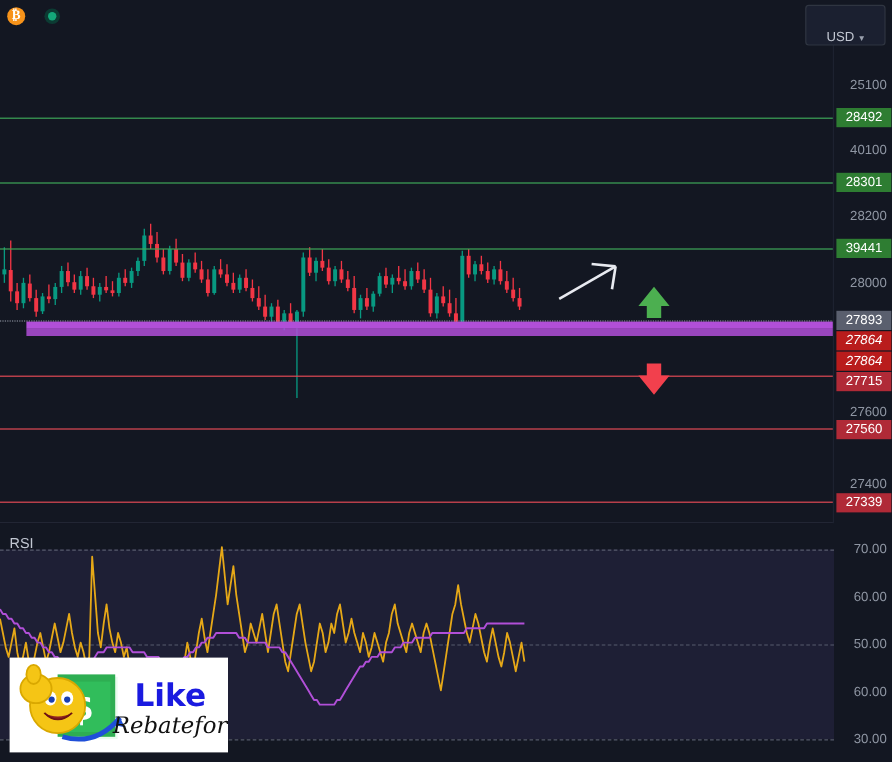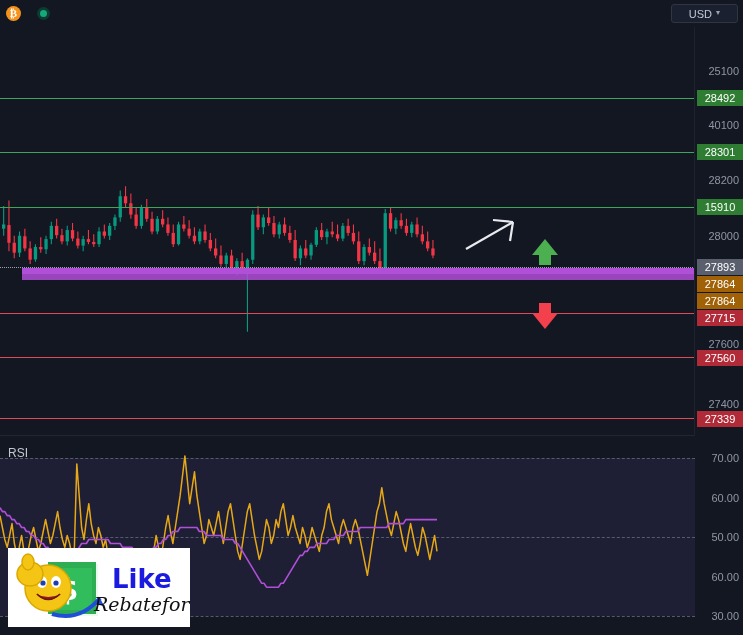--- a/index.html
+++ b/index.html
@@ -17,23 +17,23 @@
             display:flex; align-items:center; padding-left:6px; z-index:40; }
   .btc-icon { width:15px; height:15px; border-radius:50%;
               background:#f7931a; display:flex; align-items:center; justify-content:center;
               font-size:11px; font-weight:bold; color:#fff; line-height:1; margin-right:6px;
               font-family:"Liberation Serif", serif; }
   .sym-title { font-size:13.5px; color:#d6dae2; letter-spacing:.1px; white-space:nowrap; }
   .status-dot { width:13px; height:13px; border-radius:50%; background:#0c3b33;
                 margin-left:10px; display:flex; align-items:center; justify-content:center; }
   .status-dot i { width:7px; height:7px; border-radius:50%; background:#14a87a; display:block; }
 
-  .usd-box { position:absolute; right:5px; top:4px; height:19px; min-width:44px;
+  .usd-box { position:absolute; right:5px; top:4px; height:34px; min-width:44px;
              border:1px solid #2f3541; border-radius:3px; background:#1b2030;
-             display:flex; align-items:center; gap:4px; padding:0 17px;
+             display:flex; align-items:flex-end; gap:4px; padding:0 17px;
              font-size:11px; color:#c2c7d2; z-index:41; }
   .chev { font-size:8px; color:#9aa0ad; transform:translateY(-1px); }
 
   
   .pane-main { position:absolute; left:0; top:27px; width:695px; height:409px; overflow:hidden; }
   .pane-rsi  { position:absolute; left:0; top:436px; width:695px; height:199px; overflow:hidden;
                background:#131722; }
   .rsi-band  { position:absolute; left:0; width:695px; background:#1e1f35; }
   .axis      { position:absolute; right:0; top:27px; width:48px; height:608px; }
 
@@ -43,21 +43,21 @@
   .zone  { position:absolute; left:22px; width:673px; background:#b14fd8; }
   .dotted-line { position:absolute; left:0; width:695px; height:0;
                  border-top:1px dotted #9aa0ad; }
 
   
   .tag { position:absolute; right:0; height:16px; min-width:46px; padding:0 3px;
          display:flex; align-items:center; justify-content:center;
          font-size:11px; color:#fff; line-height:1; font-family:"Liberation Sans", sans-serif; }
   .tag.green  { background:#2e7d32; }
   .tag.red    { background:#b02a37;margin-left:13px; }
-  .tag.purple { background:#a16207; }
+  .tag.purple { background:#b91c1c;font-style:italic; }
   .tag.grey   { background:#5a5f6e; }
   .axlabel { position:absolute; right:4px; font-size:11px; color:#8f96a3;
              text-align:right; white-space:nowrap; }
   .rsilabel { position:absolute; right:4px; font-size:11px; color:#8f96a3; white-space:nowrap; }
   .dash-grid { position:absolute; left:0; width:695px; height:0;
                border-top:1px dashed #6b7081; opacity:.75; }
 
   .rsi-title { position:absolute; left:8px; top:446px; font-size:12px; color:#c2c7d2; z-index:20; }
 
   
@@ -299,21 +299,21 @@
   <div class="axis">
     <div class="axlabel" style="top:38px;">25100</div>
     <div class="axlabel" style="top:92px;">40100</div>
     <div class="axlabel" style="top:147px;">28200</div>
     <div class="axlabel" style="top:203px;">28000</div>
     <div class="axlabel" style="top:311px;">27600</div>
     <div class="axlabel" style="top:371px;">27400</div>
 
     <div class="tag green" style="top:63px;">28492</div>
     <div class="tag green" style="top:117px;">28301</div>
-    <div class="tag green" style="top:172px;">15910</div>
+    <div class="tag green" style="top:172px;">39441</div>
     <div class="tag grey" style="top:232px;">27893</div>
     <div class="tag purple" style="top:249px;">27864</div>
     <div class="tag purple" style="top:266px;">27864</div>
     <div class="tag red" style="top:283px;">27715</div>
     <div class="tag red" style="top:323px;">27560</div>
     <div class="tag red" style="top:384px;">27339</div>
 
     <div class="rsilabel" style="top:425px;">70.00</div>
     <div class="rsilabel" style="top:465px;">60.00</div>
     <div class="rsilabel" style="top:504px;">50.00</div>

